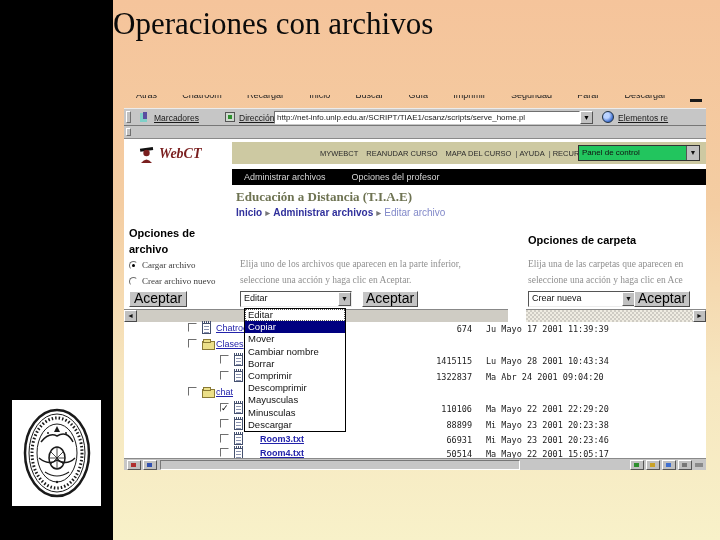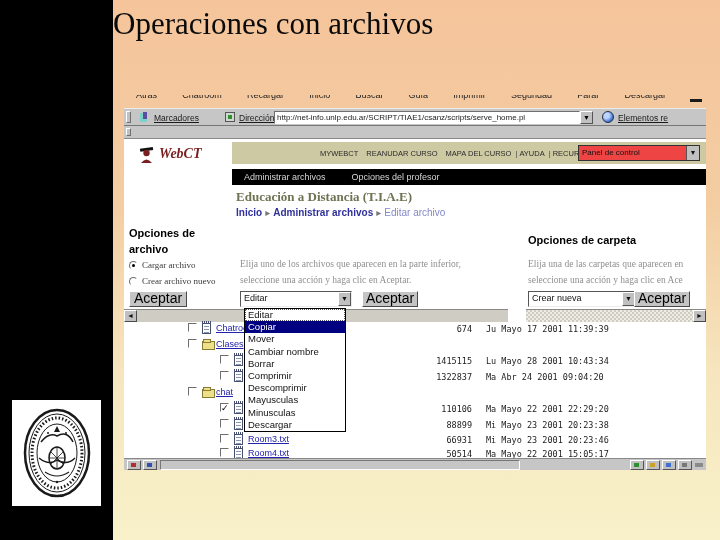--- a/index.html
+++ b/index.html
@@ -44,21 +44,21 @@
   .globe{position:absolute;left:478px;top:2px;width:12px;height:12px;border-radius:50%;
     background:radial-gradient(circle at 35% 35%,#bcd4ff 0 30%,#3f6fd0 70%);border:1px solid #234;}
   .related{left:494px;overflow:hidden;width:86px;}
 
   
   .page{position:absolute;left:0;top:44px;width:582px;height:319px;background:#fff;overflow:hidden;}
   .khaki{position:absolute;left:108px;top:3px;width:474px;height:22px;background:var(--webct-khaki);}
   .khaki-menu{position:absolute;left:88px;top:7px;font-size:7.5px;color:#2b2b2b;white-space:nowrap;}
   .khaki-menu span{margin-right:8px;}
   .khaki-menu .sep{color:#444;margin:0 2px 0 -4px;}
-  .panel-sel{position:absolute;right:6px;top:3px;width:122px;height:16px;background:#ef4444;
+  .panel-sel{position:absolute;right:6px;top:3px;width:122px;height:16px;background:#22c55e;
     border:1px solid #333;font-size:8px;line-height:14px;padding-left:3px;color:#111;}
   .panel-sel .arrow{position:absolute;right:0;top:0;width:13px;height:14px;background:#c0c0c0;
     border-left:1px solid #555;font-size:7px;text-align:center;line-height:13px;}
   .blackbar{position:absolute;left:108px;top:30px;width:474px;height:16px;background:#000;
     display:flex;gap:26px;align-items:center;padding-left:12px;}
   .blackbar span{font-size:9px;color:#d6d6d6;white-space:nowrap;}
   .coursetitle{position:absolute;left:112px;top:50px;font-family:"Liberation Serif",serif;
     font-weight:bold;font-size:13px;color:var(--course-title-olive);}
   .crumbs{position:absolute;left:112px;top:68px;font-size:10px;}
   .crumbs .bc{color:var(--link-blue);font-weight:bold;text-decoration:none;}
@@ -85,21 +85,21 @@
   .sbar.checker{background-image:
     linear-gradient(45deg,#efece2 25%,transparent 25%,transparent 75%,#efece2 75%),
     linear-gradient(45deg,#efece2 25%,transparent 25%,transparent 75%,#efece2 75%);
     background-size:4px 4px;background-position:0 0,2px 2px;}
 
   .frow{position:absolute;left:0;width:582px;height:13px;}
   .cb{position:absolute;top:1px;width:9px;height:9px;background:#fff;border:1px solid;
     border-color:#6f6f6f #fff #fff #6f6f6f;font-size:9px;line-height:8px;color:#000;text-align:center;}
   .x0{left:64px;} .x1{left:96px;}
   .ic0{left:78px;} .ic1{left:110px;}
-  .nm0{left:92px;} .nm1{left:124px;}
+  .nm0{left:92px;} .nm1{left:136px;font-weight:bold;}
   .icon-file{position:absolute;top:1px;width:9px;height:11px;background:#fff;border:1px solid #44506e;}
   .icon-file::after{content:"";position:absolute;left:1px;top:2px;right:1px;height:7px;
     background:repeating-linear-gradient(#8a93b0 0 1px,transparent 1px 3px);}
   .icon-file::before{content:"";position:absolute;left:-1px;top:-3px;width:9px;height:2px;
     background:repeating-linear-gradient(90deg,#44506e 0 1px,transparent 1px 2px);}
   .icon-folder{position:absolute;top:3px;width:13px;height:9px;background:#ece089;border:1px solid #8a7a34;}
   .icon-folder::before{content:"";position:absolute;left:0;top:-3px;width:6px;height:2px;
     background:#ece089;border:1px solid #8a7a34;}
   .fname{position:absolute;top:1px;font-size:9px;color:#2222aa;text-decoration:underline;white-space:nowrap;}
   .fsize{position:absolute;left:252px;top:2px;width:96px;text-align:right;

